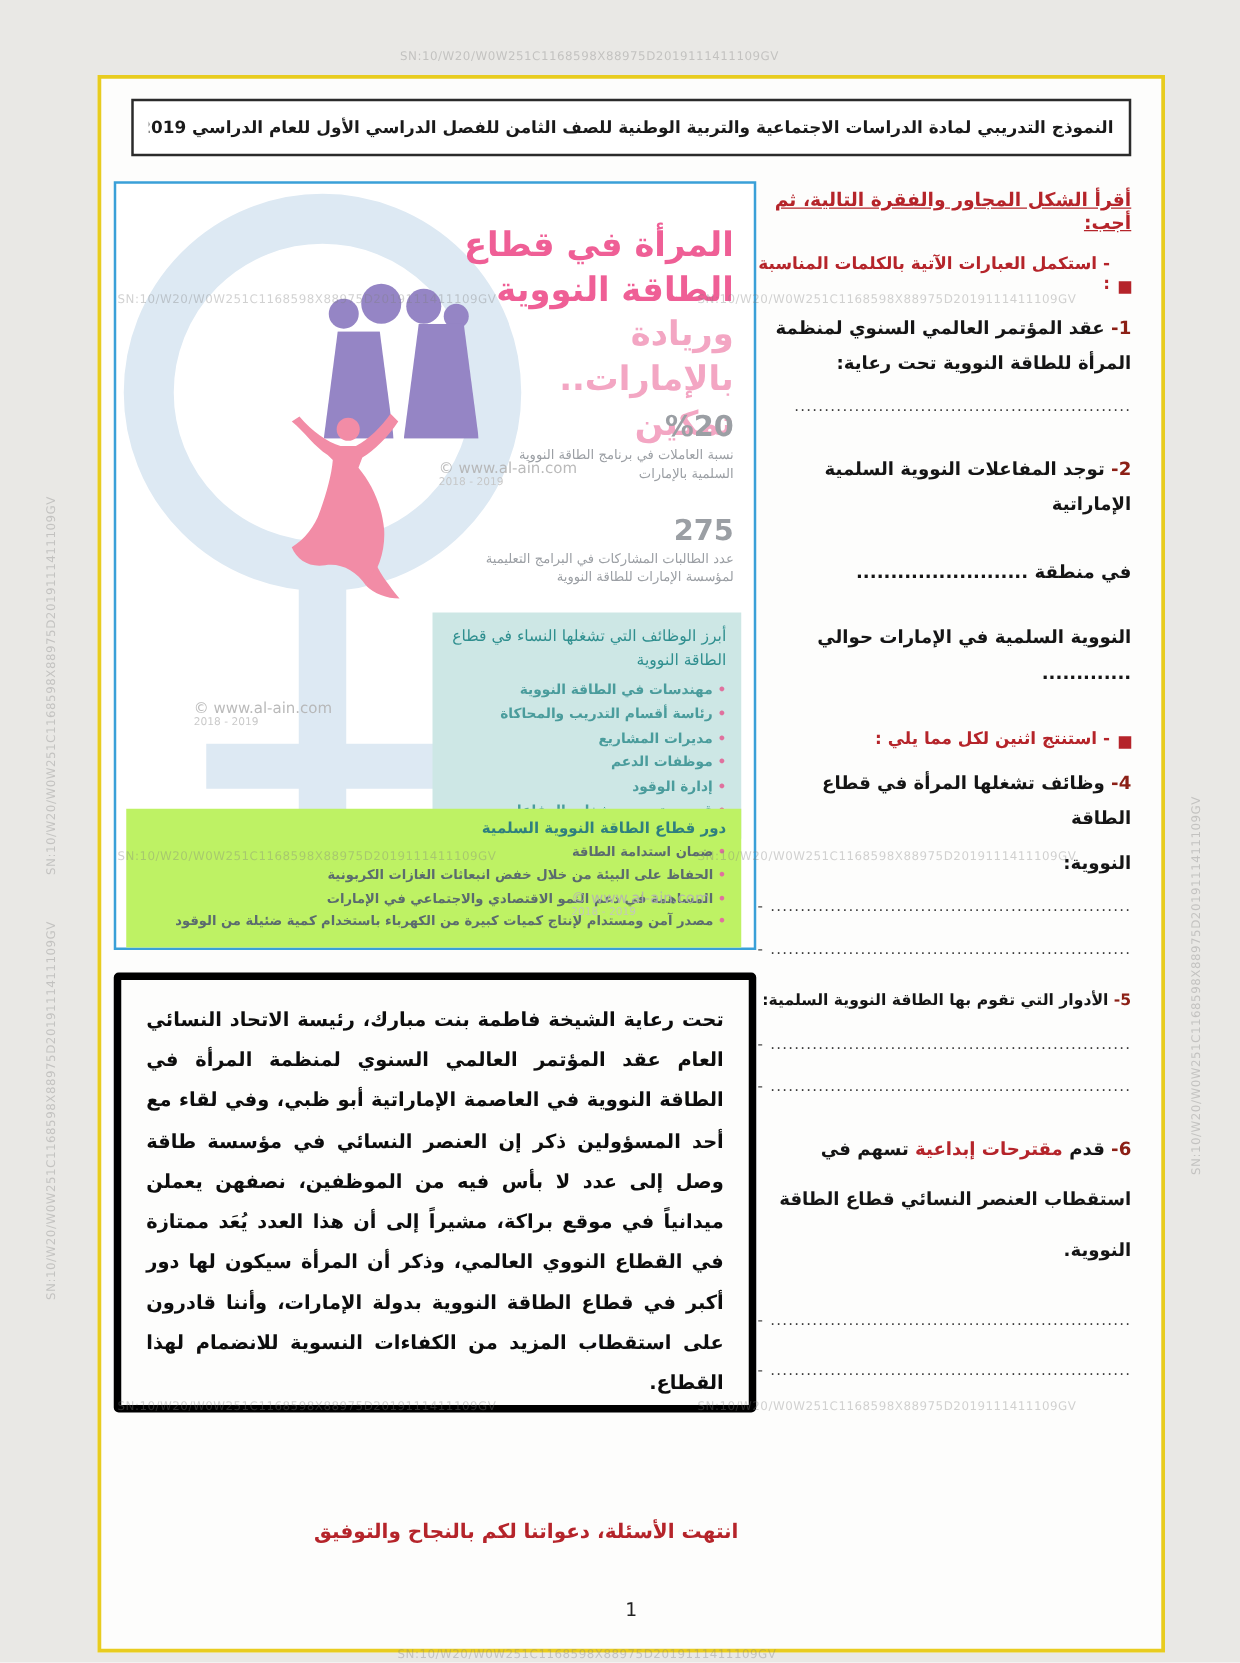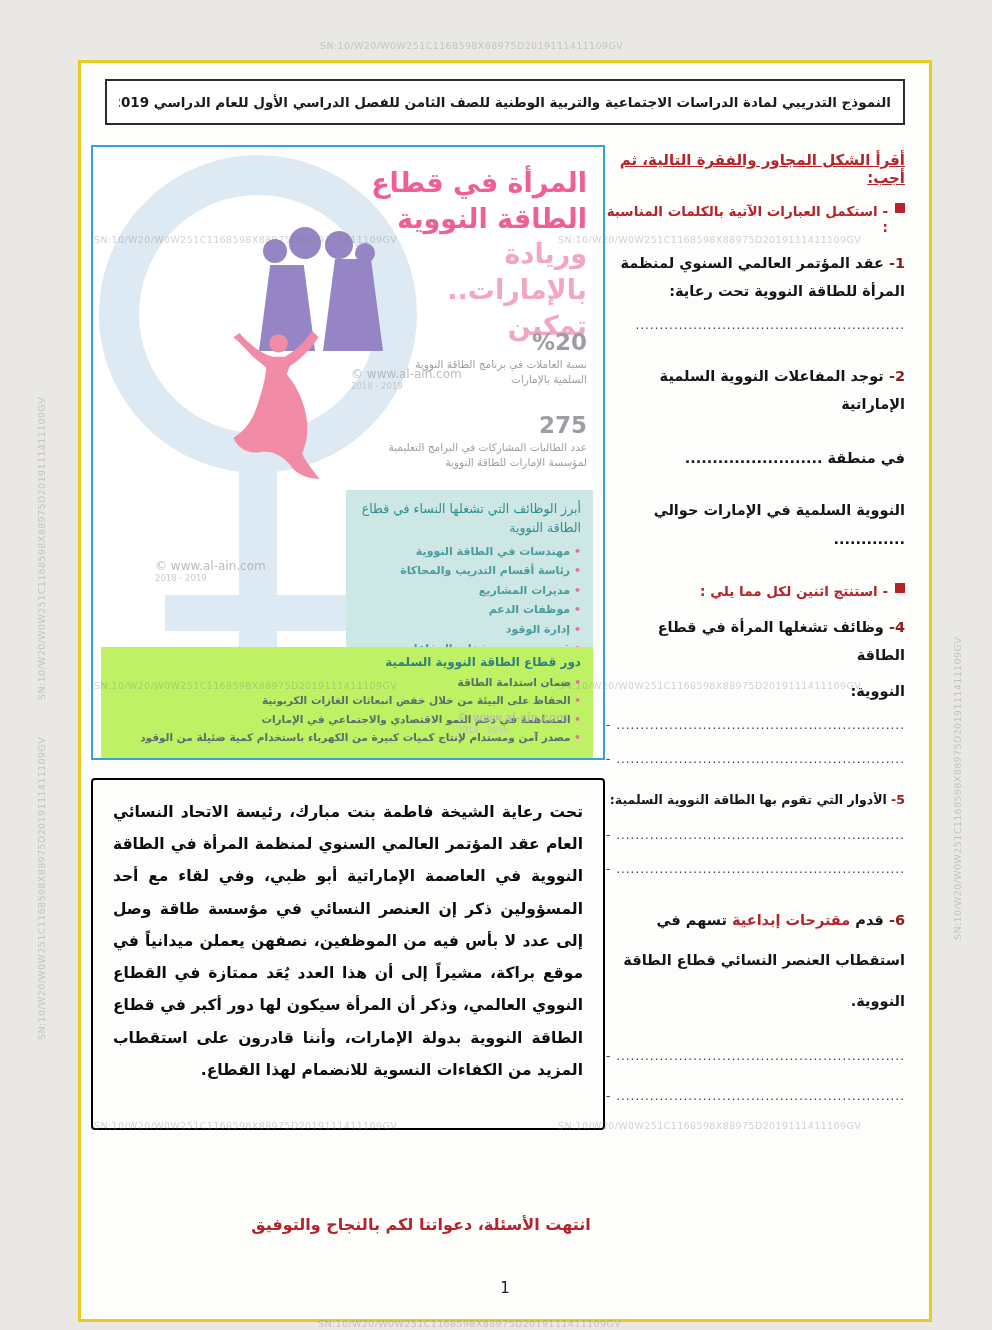--- a/index.html
+++ b/index.html
@@ -9,21 +9,21 @@
   .page { position:absolute; left:78px; top:60px; width:854px; height:1262px;
           background:#fdfdfc; border:3px solid #e8cc1f; direction:rtl; }
 
   .header { position:absolute; top:16px; right:24px; left:24px; height:46px;
             border:2px solid #2b2b2b; display:flex; align-items:center; padding:0 12px; background:#fff; }
   .header span { font-size:13.5px; font-weight:bold; color:#1a1a1a; white-space:nowrap; overflow:hidden; }
 
   
   .questions { position:absolute; top:88px; right:24px; width:300px; color:#151515; }
   .q-intro { color:#b5242a; font-weight:bold; font-size:15px; text-decoration:underline; margin-bottom:16px; }
-  .q-section { color:#b5242a; font-weight:bold; font-size:13.5px; margin-bottom:14px; display:flex; align-items:flex-start; gap:7px; }
+  .q-section { color:#b5242a; font-weight:bold; font-size:13.5px; margin-bottom:14px; display:flex; align-items:flex-end; gap:7px; }
   .sq { width:10px; height:10px; background:#b5242a; flex:0 0 auto; }
   .q-line { font-size:14.5px; font-weight:bold; line-height:1.95; }
   .qnum { color:#8c2016; }
   .dots { color:#3c3c3c; font-size:12px; letter-spacing:1px; white-space:nowrap; overflow:hidden; }
   .red { color:#b5242a; }
   .q5line { font-size:12.5px; white-space:nowrap; }
 
   .mb8{margin-bottom:8px}.mb12{margin-bottom:12px}.mb14{margin-bottom:14px}
   .mb16{margin-bottom:16px}.mb20{margin-bottom:20px}.mb22{margin-bottom:22px}
   .mb24{margin-bottom:24px}.mb26{margin-bottom:26px}.mb30{margin-bottom:30px}.mb34{margin-bottom:34px}
@@ -40,21 +40,21 @@
   .steam { position:absolute; border-radius:50%; background:#9585c5; }
   .s1{left:170px; top:92px; width:24px; height:24px;}
   .s2{left:196px; top:80px; width:32px; height:32px;}
   .s3{left:232px; top:84px; width:28px; height:28px;}
   .s4{left:262px; top:96px; width:20px; height:20px;}
   .tower { position:absolute; background:#9585c5; clip-path:polygon(20% 0%, 80% 0%, 100% 100%, 0% 100%); }
   .t1{left:166px; top:118px; width:56px; height:86px;}
   .t2{left:230px; top:112px; width:60px; height:92px;}
   .dancer { position:absolute; left:123px; top:182px; width:120px; height:154px; }
 
-  .info-title { position:absolute; top:18px; right:16px; width:228px; text-align:right;
+  .info-title { position:absolute; top:32px; right:16px; width:228px; text-align:right;
                 font-weight:bold; font-size:27px; line-height:1.32; }
   .t-main { color:#ef5f96; }
   .t-sub  { color:#f3a6c3; }
 
   .stats { position:absolute; top:158px; right:16px; width:202px; text-align:right; }
   .stat-value { font-size:23px; font-weight:bold; color:#9b9fa4; line-height:1.2;margin-top:24px; }
   .stat-caption { font-size:10.5px; color:#9b9fa4; line-height:1.5; margin-bottom:9px; }
 
   .jobs { position:absolute; right:10px; top:343px; width:247px; min-height:146px;
           background:#cde7e5; padding:10px 12px; text-align:right; }
@@ -67,21 +67,21 @@
            background:#bef264; padding:8px 12px; text-align:right; }
   .roles-heading { color:#2f7f7f; font-weight:bold; font-size:12px; margin-bottom:5px; }
   .roles li { font-size:10.5px; color:#5b6b6e; font-weight:bold; margin:2px 0; line-height:1.55; }
 
   .credit { position:absolute; color:#b3b3b3; font-size:12px; direction:ltr; text-align:left; line-height:1.2; opacity:.9; }
   .credit .yrs { display:block; font-size:8.5px; color:#c4c4c4; }
   .c1{left:258px; top:220px;} .c2{left:62px; top:412px;} .c3{left:364px; top:564px;}
 
   
   .passage { position:absolute; left:10px; top:715px; width:514px; height:352px;
-             border:2px solid #000000; border-radius:4px; padding:16px 20px;
+             border:6px solid #000000; border-radius:4px; padding:16px 20px;
              font-size:15.5px; font-weight:bold; line-height:2.08; text-align:justify; color:#0d0d0d; overflow:hidden; }
 
   .closing { position:absolute; top:1152px; left:100px; width:480px; text-align:center;
              color:#b5242a; font-weight:bold; font-size:16px; }
   .pageno { position:absolute; top:1216px; left:0; width:100%; text-align:center; font-size:15px; color:#222; }
 
   
   .wm { position:absolute; color:#7e7e7e; opacity:.35; font-size:9.5px; letter-spacing:.4px;
         white-space:nowrap; direction:ltr; z-index:40; pointer-events:none; }
   .wm-v { transform:rotate(-90deg); transform-origin:left top; }

